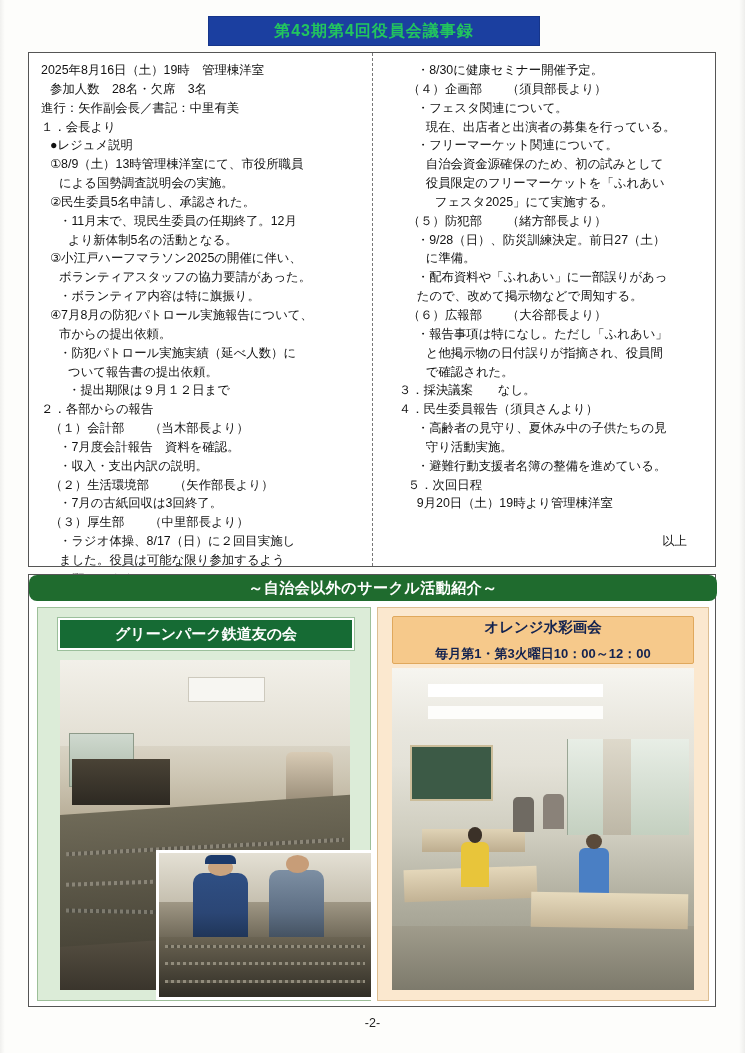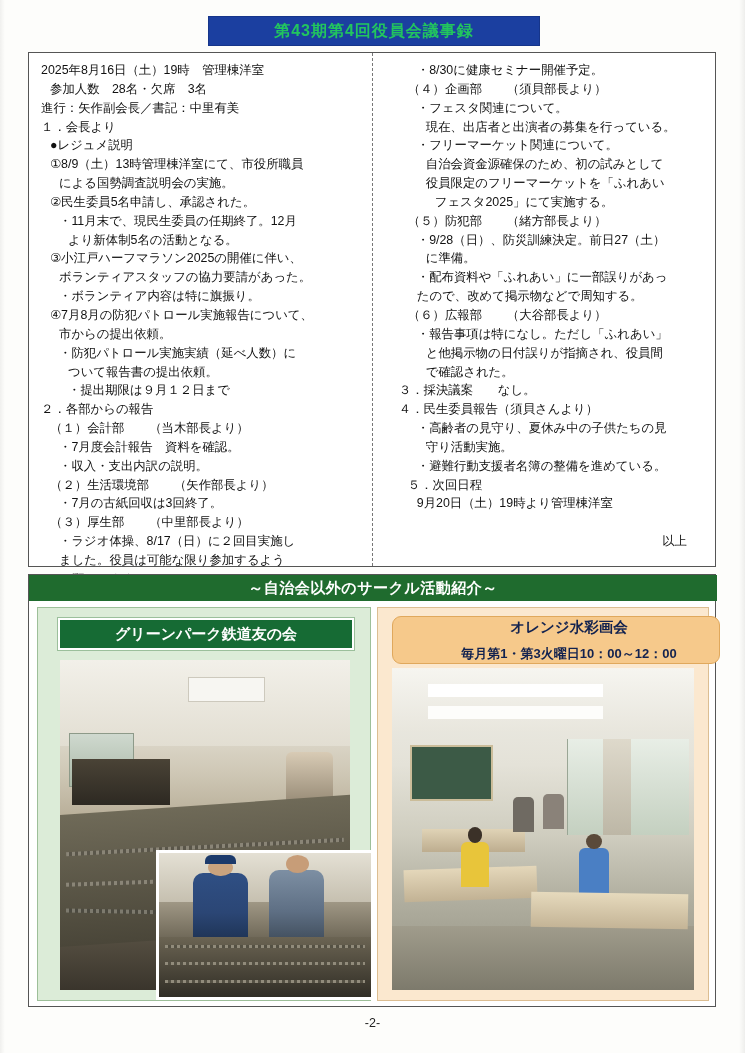--- a/index.html
+++ b/index.html
@@ -95,20 +95,21 @@
   .section-banner {
     position: absolute;
     left: 0px;
     top: 0px;
     width: 688px;
     height: 26px;
     background: #1f6b2e;
     display: flex;
     align-items: center;
     justify-content: center;
+    border-radius: 8px;
   }
   .section-banner .txt {
     color: #ffffff;
     font-size: 15px;
     font-weight: bold;
     letter-spacing: 0.5px;
   }
 
   
   .club {
@@ -150,26 +151,25 @@
     font-weight: bold;
   }
   .club-head-orange {
     position: absolute;
     left: 14px;
     top: 8px;
     width: 300px;
     height: 46px;
     background: #f6c98b;
     border: 1px solid #e0a85c;
-    border-radius: 9px;
+    border-radius: 2px;
     display: flex;
     flex-direction: column;
     align-items: center;
     justify-content: center;
-    padding-left: 26px;
   }
   .club-head-orange .t1 {
     color: #12224f;
     font-size: 14.5px;
     font-weight: bold;
   }
   .club-head-orange .t2 {
     color: #12224f;
     font-size: 13px;
     font-weight: bold;

